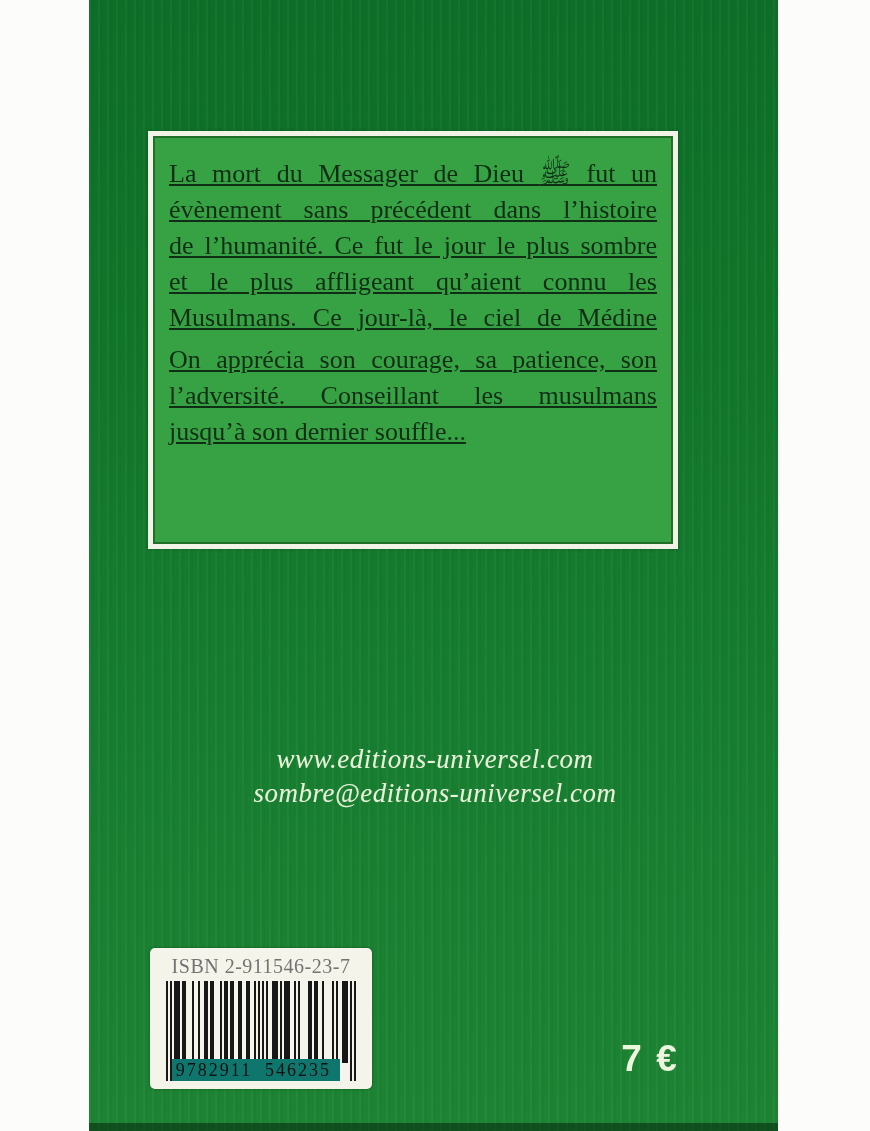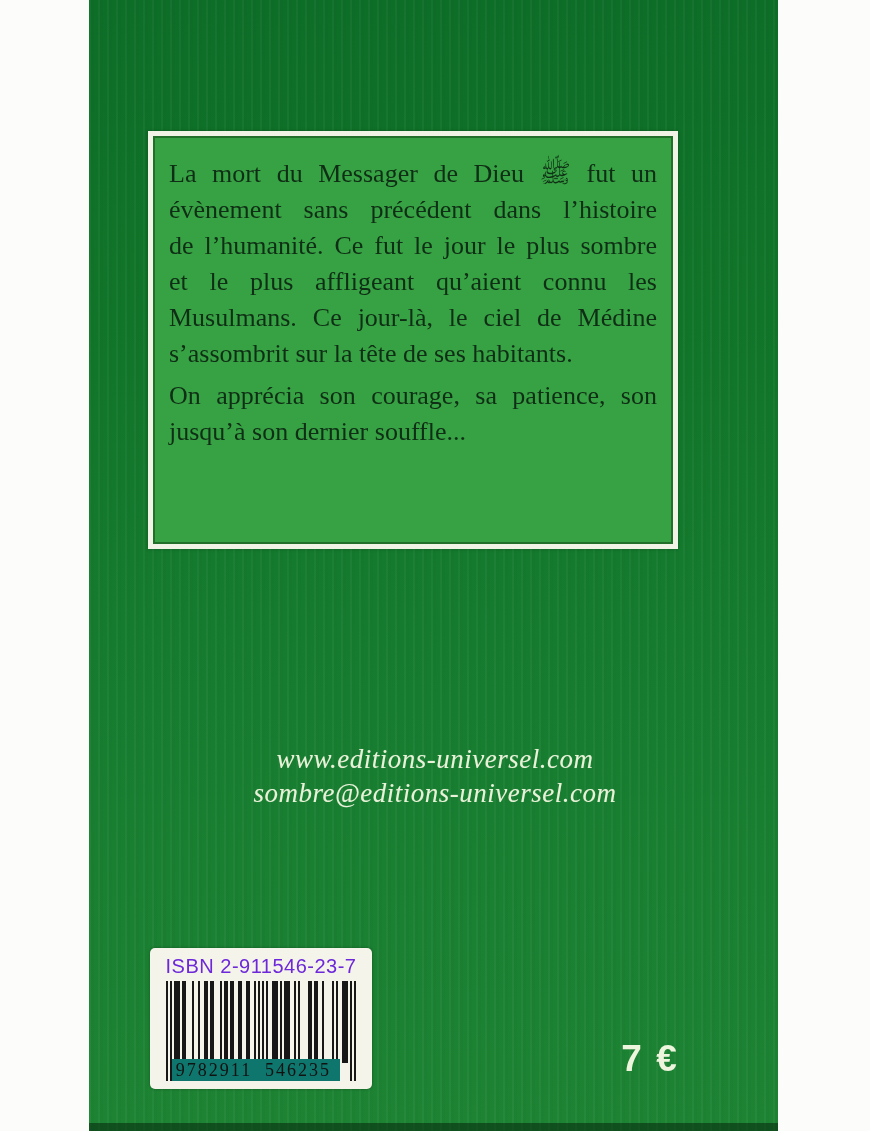--- a/index.html
+++ b/index.html
@@ -34,20 +34,21 @@
     box-shadow:inset 0 0 0 2px rgba(8,48,14,0.45), 0 0 3px rgba(0,30,8,0.35);
     padding:20px 16px 12px 16px;
   }
   .quote-text{color:#0f2e15;font-size:26px;line-height:36px;}
   .quote-para{margin:0;}
   .quote-para + .quote-para{margin-top:6px;}
   .quote-line{
     text-align:justify;
     text-align-last:justify;
     white-space:normal;
+    text-decoration:underline;
   }
   .quote-line.last{text-align-last:auto;}
   
   .contact{
     position:absolute;left:0;top:742px;width:652px;
     text-align:center;
     color:#e9f2d8;
     font-style:italic;
     font-size:27px;line-height:34px;
     letter-spacing:0.5px;
@@ -56,23 +57,23 @@
   }
   
   .barcode-panel{
     position:absolute;left:61px;top:948px;width:222px;height:141px;
     background:#f5f4ea;border-radius:5px;
     box-shadow:0 0 3px rgba(0,25,6,0.4);
   }
   .isbn-label{
     margin-top:6px;
     text-align:center;
-    font-family:Liberation Sans, sans-serif;
+    font-family:Liberation Serif, serif;
     font-size:20px;line-height:24px;
-    color:#6d28d9;letter-spacing:0.5px;
+    color:#737373;letter-spacing:0.5px;
   }
   .barcode-wrap{
     position:relative;width:190px;height:100px;margin:3px auto 0 auto;
   }
   .barcode-wrap svg{display:block;}
   .barcode-wrap svg rect{fill:#171717;}
   .barcode-digits{
     position:absolute;top:78px;height:22px;
     background:#0f766e;
     font-family:"Liberation Serif", serif;
@@ -102,24 +103,24 @@
     <div class="texture"></div>
 
     <div class="quote-box">
       <div class="quote-text">
         <div class="quote-para">
             <div class="quote-line">La mort du Messager de Dieu ﷺ fut un</div>
             <div class="quote-line">évènement sans précédent dans l’histoire</div>
             <div class="quote-line">de l’humanité. Ce fut le jour le plus sombre</div>
             <div class="quote-line">et le plus affligeant qu’aient connu les</div>
             <div class="quote-line">Musulmans. Ce jour-là, le ciel de Médine</div>
-            <div class="quote-line last">s’assombrit sur la tête de ses habitants.</div>
           </div>
         <div class="quote-para">
             <div class="quote-line">On apprécia son courage, sa patience, son</div>
+            <div class="quote-line">l’adversité. Conseillant les musulmans</div>
             <div class="quote-line last">jusqu’à son dernier souffle...</div>
           </div>
       </div>
     </div>
 
     <div class="contact">
       <div>www.editions-universel.com</div>
       <div>sombre@editions-universel.com</div>
     </div>
 

